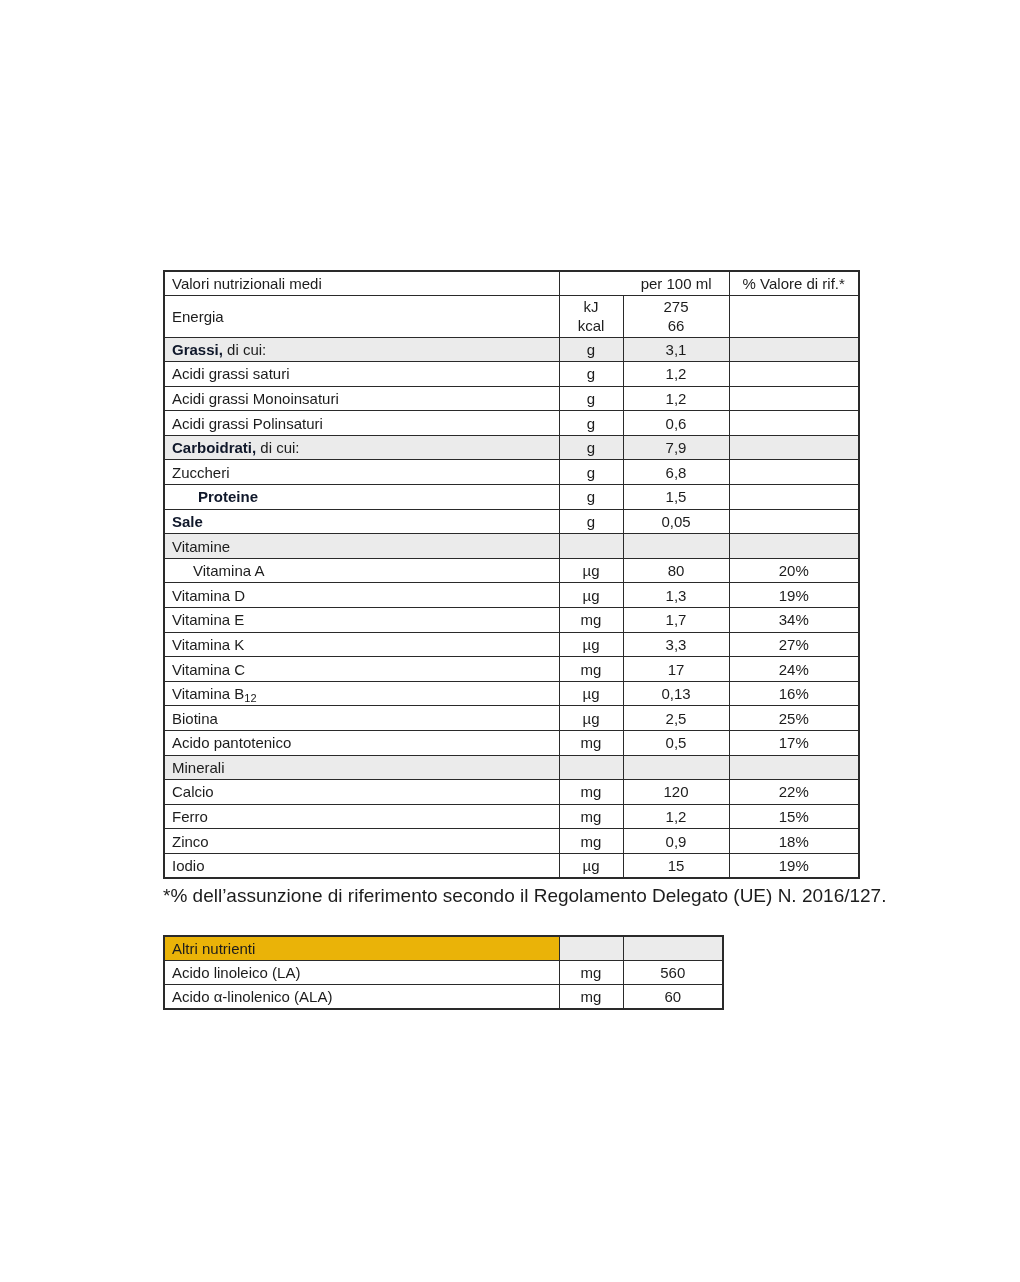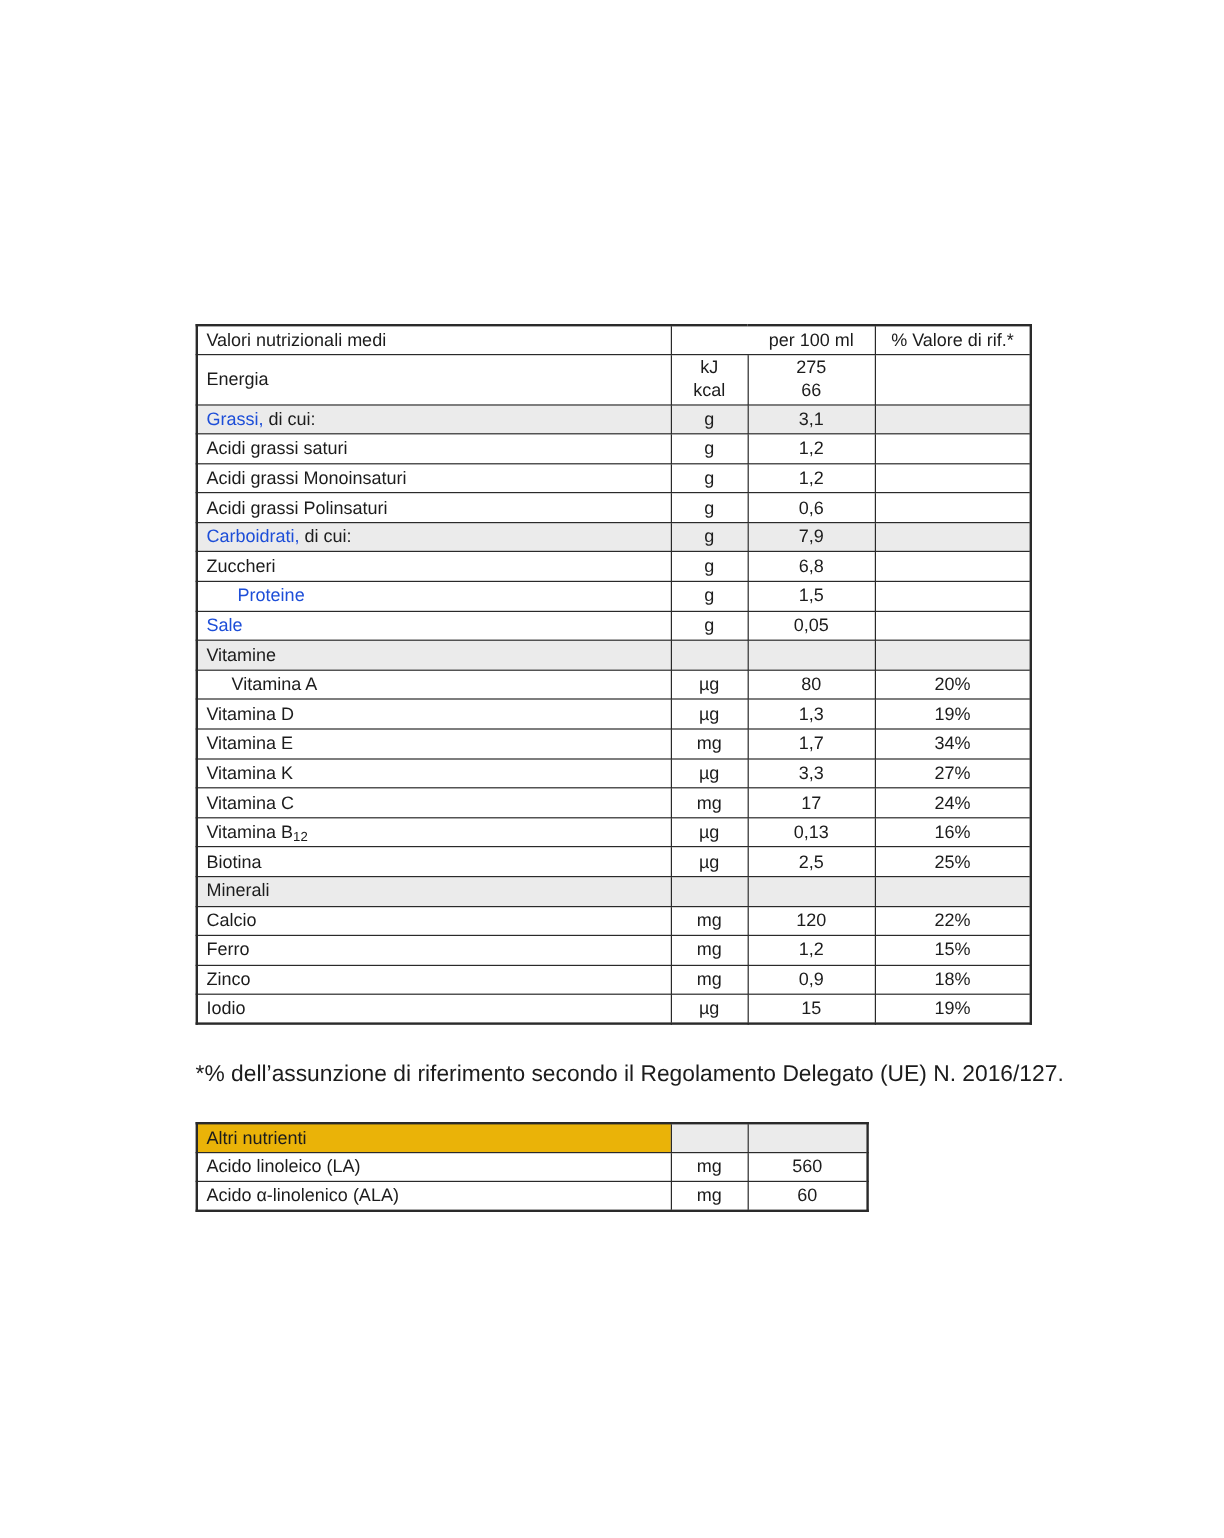--- a/index.html
+++ b/index.html
@@ -28,21 +28,21 @@
     line-height: 19px;
     overflow: hidden;
     white-space: nowrap;
   }
   .tbl .c-label { text-align: left; padding-left: 7px; }
   .tbl tr.std  { height: 24.6px; }
   .tbl tr.tall { height: 42px; margin-top: 12px; }
   .tbl tr.hdr  { height: 24px; }
   .tbl tr.shaded th, .tbl tr.shaded td { background: #ebebeb; }
   .tbl .c-per { text-align: right; padding-right: 17px; }
-  b { font-weight: normal; color: #1d4ed8; }
+  b { font-weight: bold; color: #0f172a; }
   sub { font-size: 11px; line-height: 0; vertical-align: -3px; }
 
   .footnote {
     position: absolute;
     left: 163px; top: 886px;
     width: 740px;
     font-size: 19px;
     line-height: 20px;
     color: #1c1c1c;
   }
@@ -171,20 +171,26 @@
           <td style="border-color: rgb(42, 42, 42);">µg</td>
           <td style="border-color: rgb(42, 42, 42);">0,13</td>
           <td style="border-color: rgb(42, 42, 42);">16%</td>
         </tr>
         <tr class="std">
           <td class="c-label" style="border-color: rgb(42, 42, 42);">Biotina</td>
           <td style="border-color: rgb(42, 42, 42);">µg</td>
           <td style="border-color: rgb(42, 42, 42);">2,5</td>
           <td style="border-color: rgb(42, 42, 42);">25%</td>
         </tr>
+        <tr class="std">
+          <td class="c-label" style="border-color: rgb(42, 42, 42);">Acido pantotenico</td>
+          <td style="border-color: rgb(42, 42, 42);">mg</td>
+          <td style="border-color: rgb(42, 42, 42);">0,5</td>
+          <td style="border-color: rgb(42, 42, 42);">17%</td>
+        </tr>
         <tr class="std shaded">
           <td class="c-label" style="border-color: rgb(42, 42, 42); background: rgb(235, 235, 235);">Minerali</td>
           <td style="border-color: rgb(42, 42, 42); background: rgb(235, 235, 235);"></td>
           <td style="border-color: rgb(42, 42, 42); background: rgb(235, 235, 235);"></td>
           <td style="border-color: rgb(42, 42, 42); background: rgb(235, 235, 235);"></td>
         </tr>
         <tr class="std">
           <td class="c-label" style="border-color: rgb(42, 42, 42);">Calcio</td>
           <td style="border-color: rgb(42, 42, 42);">mg</td>
           <td style="border-color: rgb(42, 42, 42); margin-top: 24px;">120</td>

